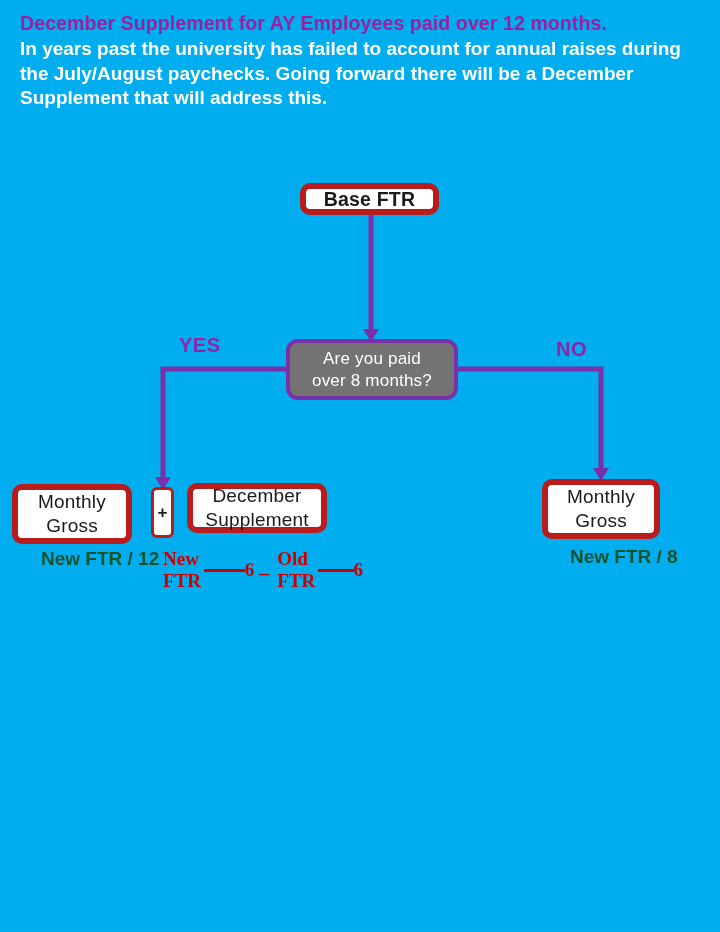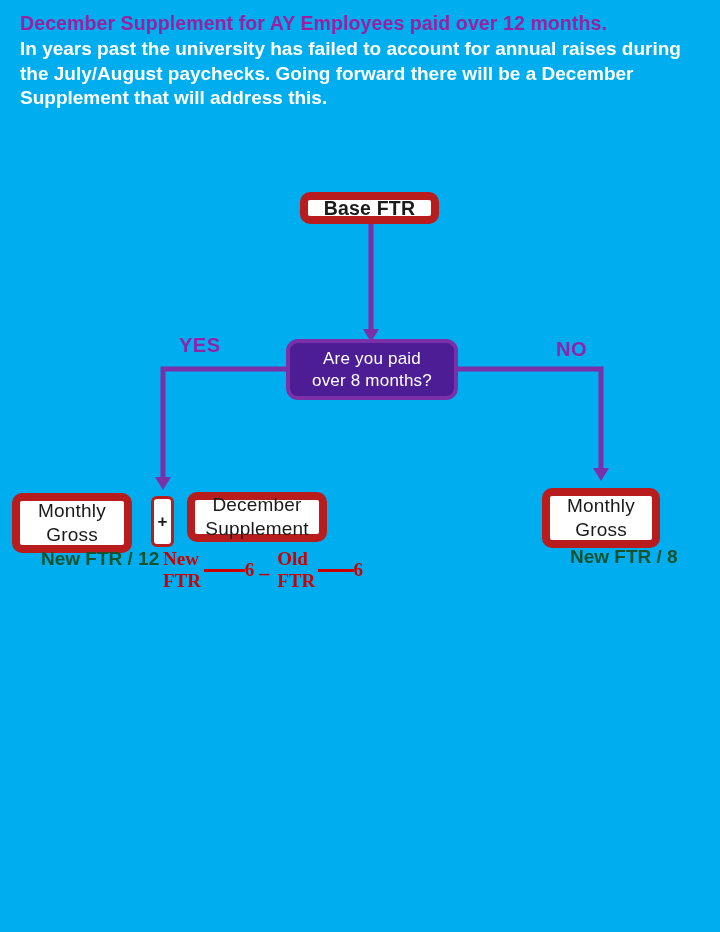--- a/index.html
+++ b/index.html
@@ -61,24 +61,23 @@
   .node {
     position: absolute;
     box-sizing: border-box;
     display: flex;
     align-items: center;
     justify-content: center;
     text-align: center;
   }
   .node-black {
     background: #FFFFFF;
-    border: 8px solid #b91c1c;
+    border: 6px solid #b91c1c;
     border-radius: 10px;
     color: #1A1A1A;
-    margin-top: 9px;
   }
   .node-label {
     font-size: 19px;
     line-height: 24px;
     font-weight: normal;
     letter-spacing: 0.2px;
   }
 
   
   #node-base-ftr {
@@ -88,21 +87,21 @@
     height: 32px;
   }
   #node-base-ftr .node-label { font-size: 19.5px; font-weight: bold; }
 
   
   #node-decision {
     left: 286px;
     top: 339px;
     width: 172px;
     height: 61px;
-    background: #4c1d95;
+    background: #737373;
     border: 4px solid #7B2FA8;
     border-radius: 12px;
     color: #FFFFFF;
   }
   #node-decision .node-label {
     font-size: 17px;
     line-height: 22px;
     color: #FFFFFF;
   }
 

